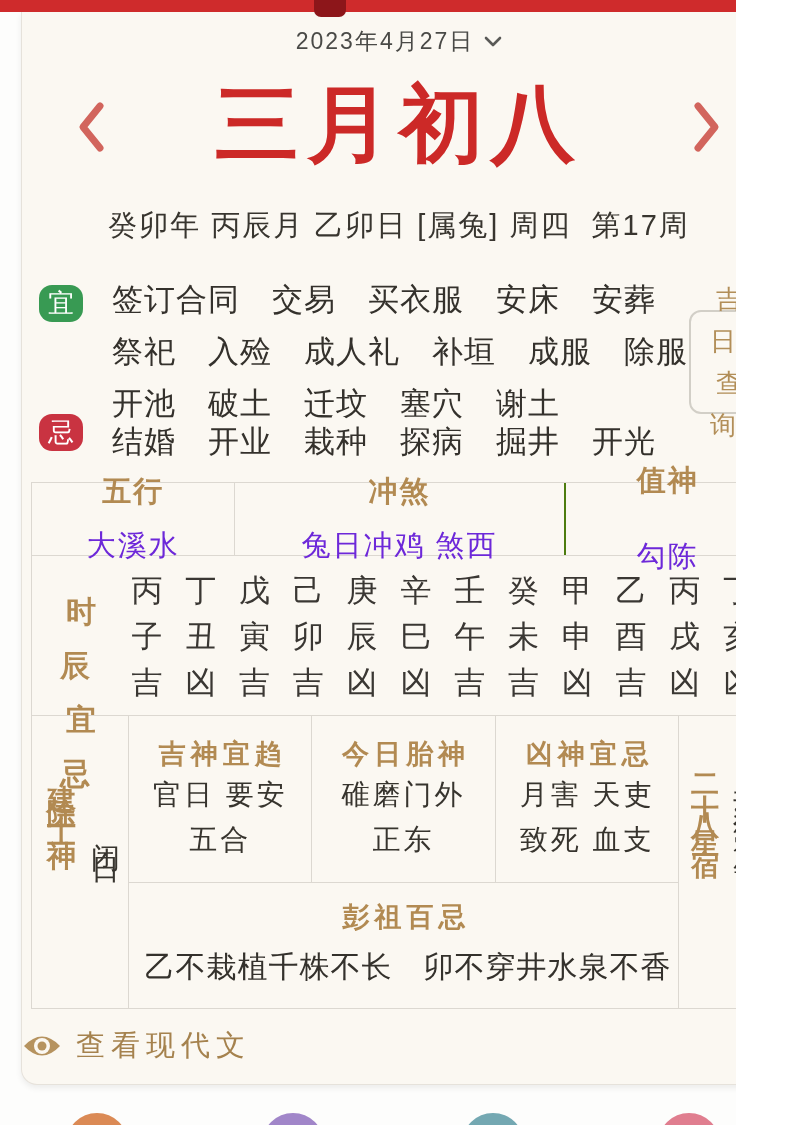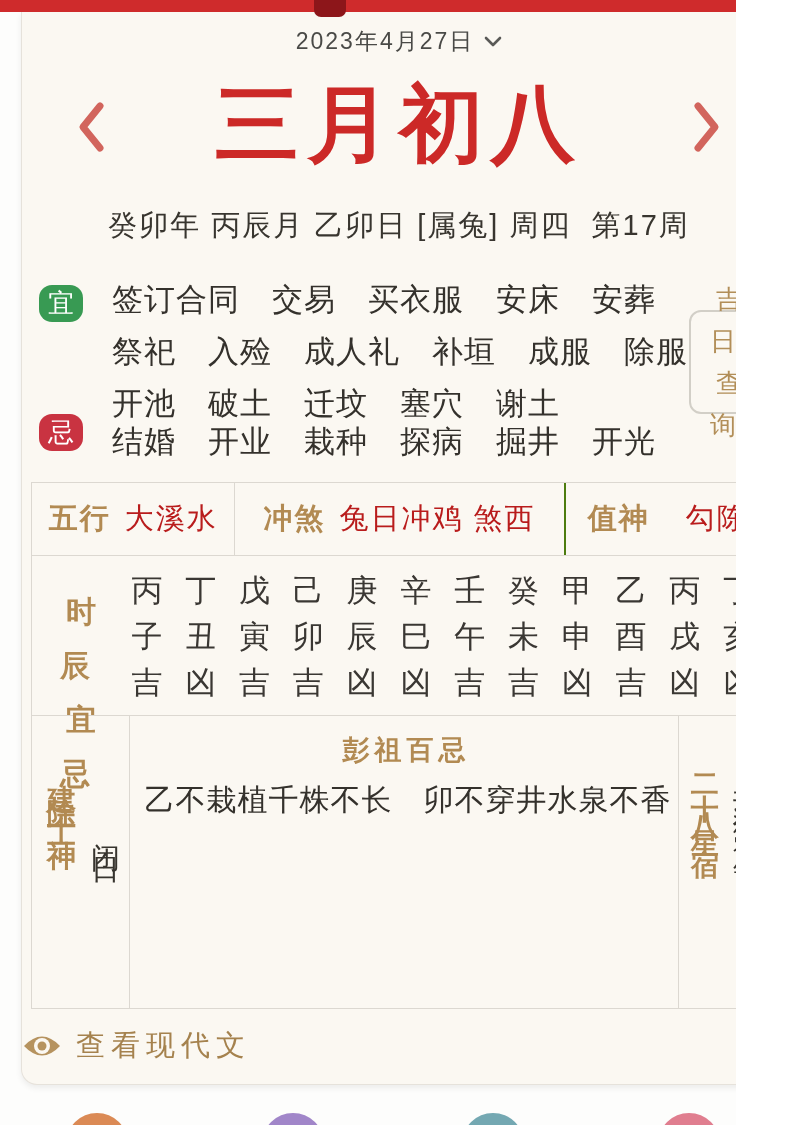--- a/index.html
+++ b/index.html
@@ -44,23 +44,23 @@
   .lucky-btn { position:absolute; left:667px; top:298px; width:80px; height:104px;
                border:2px solid #d2cfc7; border-radius:12px; background:transparent;
                display:flex; flex-direction:column; align-items:center; justify-content:center;
                cursor:pointer;text-align:center; }
   .lucky-btn div { font-size:26px; color:#b28e58; letter-spacing:12px; text-indent:12px; line-height:42px; }
 
   
   .table { position:absolute; left:9px; top:470px; width:740px; height:527px;
            border:1px solid #dcd8d1; }
   .trow1 { display:flex; height:73px; border-bottom:1px solid #dcd8d1; }
-  .tcell { display:flex; align-items:center; justify-content:center; gap:14px; font-size:29px; }
+  .tcell { display:flex; align-items:center; justify-content:center; gap:14px; font-size:29px;flex-direction:column; }
   .tcell .lbl { color:#b28a52; letter-spacing:2px; font-weight:bold; }
-  .tcell .val { color:#b91c1c; letter-spacing:2px; white-space:pre; }
+  .tcell .val { color:#6d28d9; letter-spacing:2px; white-space:pre; }
   .c1 { width:204px; border-right:1px solid #dcd8d1; }
   .c2 { width:331px; border-right:2px solid #4d7c0f; }
   .c3 { width:205px;gap:36px; }
 
   .trow2 { position:relative; height:160px; border-bottom:1px solid #dcd8d1; }
   .hours-label { position:absolute; left:10px; top:29px; width:78px; text-align:center;
                  color:#b28a52; font-size:30px; font-weight:bold; line-height:54px;
                  letter-spacing:12px; text-indent:12px; }
   .hours-grid { position:absolute; left:88px; top:12px; width:646px; display:flex; }
   .hour-col { width:53.8px; text-align:center; font-size:31px; color:#3a3733; line-height:46px; }
@@ -224,20 +224,37 @@
         </div>
       </div>
 
       <div class="trow3">
         <div class="jc-cell">
           <div class="vtext lbl">建除十二神</div>
           <div class="vtext val">闭日</div>
         </div>
 
         <div class="mid-wrap">
+          <div class="mid-top">
+            <div class="god-cell g1">
+              <div class="hdr">吉神宜趋</div>
+              <div class="vline">官日 要安</div>
+              <div class="vline">五合</div>
+            </div>
+            <div class="god-cell g2">
+              <div class="hdr">今日胎神</div>
+              <div class="vline">碓磨门外</div>
+              <div class="vline">正东</div>
+            </div>
+            <div class="god-cell g3">
+              <div class="hdr">凶神宜忌</div>
+              <div class="vline">月害 天吏</div>
+              <div class="vline">致死 血支</div>
+            </div>
+          </div>
           <div class="pengzu">
             <div class="hdr">彭祖百忌</div>
             <div class="val">乙不栽植千株不长　卯不穿井水泉不香</div>
           </div>
         </div>
 
         <div class="xiu-cell">
           <div class="vtext lbl">二十八星宿</div>
           <div class="vtext val">井木犴宿星</div>
         </div>

